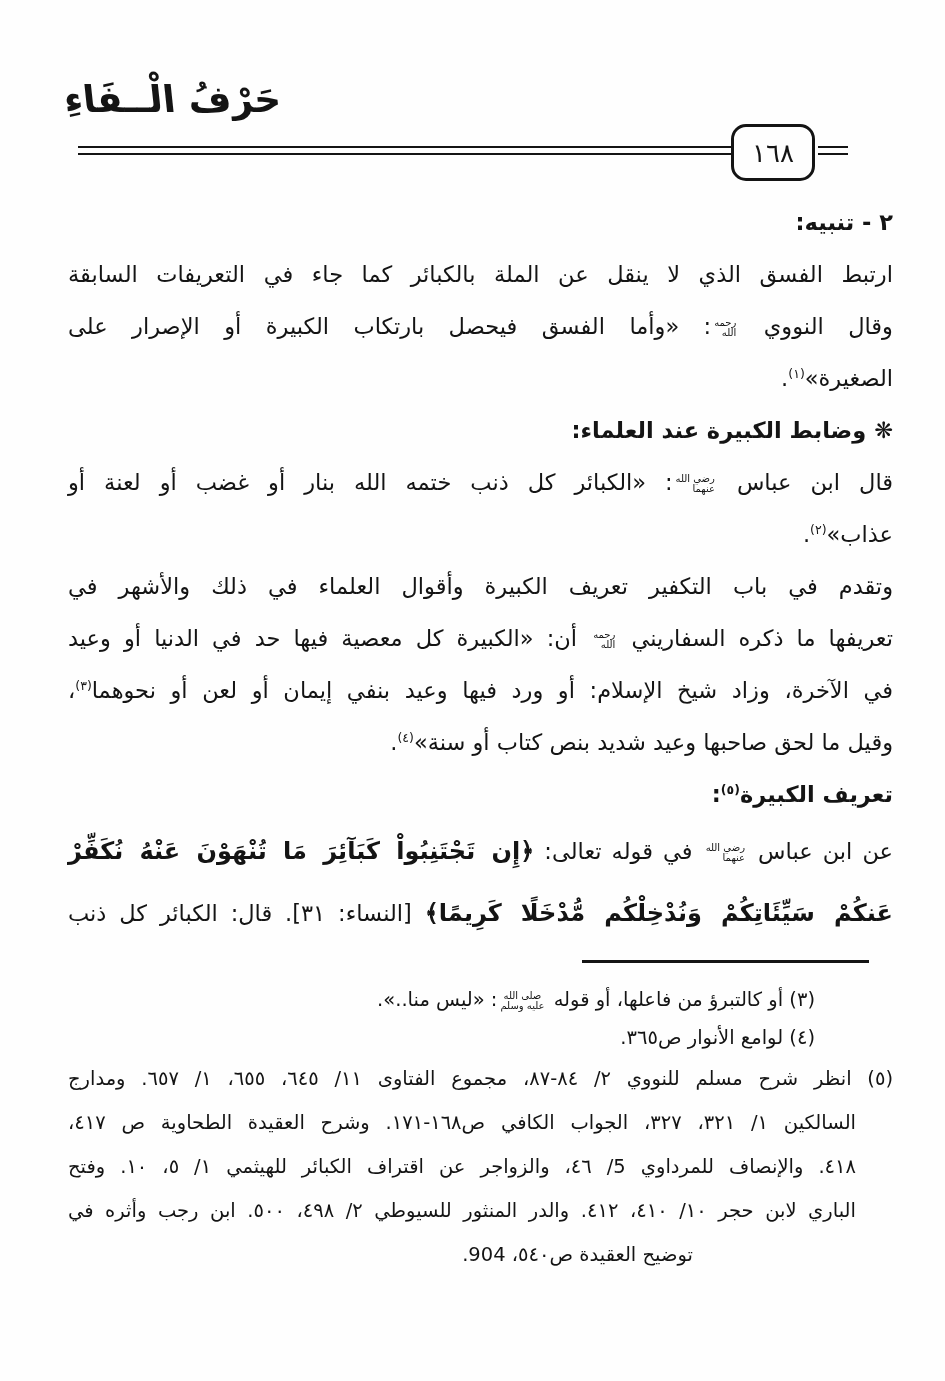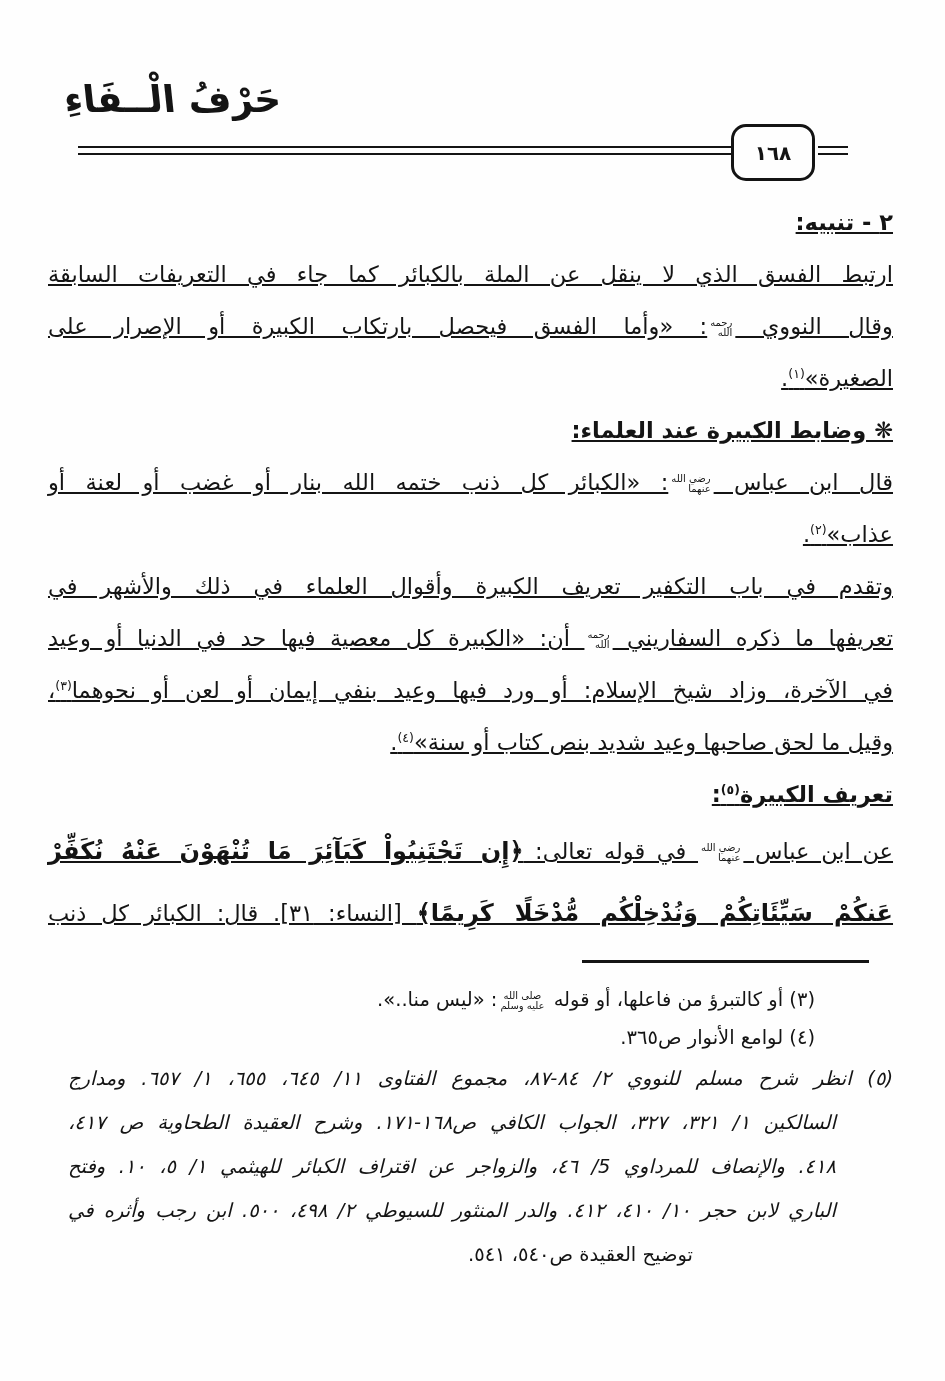--- a/index.html
+++ b/index.html
@@ -26,45 +26,45 @@
     display:flex; align-items:center; justify-content:center;
   }
   .pagebox::before {
     content:""; position:absolute; top:-9px; right:-9px; bottom:7px; left:7px;
     border:3px solid #141414; border-radius:15px; z-index:-1;
   }
   .pagebox::after { 
     content:""; position:absolute; inset:-3px; border-radius:15px;
     box-shadow:0 0 0 0 transparent;
   }
-  .page-number { font-size:20px; font-weight:bold; letter-spacing:2px;text-align:right; }
+  .page-number { font-size:26px; font-weight:normal; letter-spacing:2px;text-align:right; }
   
-  .body-lines { padding:0 52px 0 48px;text-decoration:underline; }
+  .body-lines { padding:0 52px 0 68px; }
   .ln { height:52px; line-height:52px; font-size:22.5px; white-space:nowrap;
         overflow:visible; text-align:right; }
   .ln.quran { height:62px; line-height:62px; }
   .ln.head  { font-weight:bold; }
   .fill { text-align:justify; text-align-last:justify; white-space:normal; }
   .b { font-weight:bold; }
   .q { font-weight:bold; font-size:24px; word-spacing:5px; }
   sup.fnref { font-size:12.5px; line-height:0; }
   .hon { display:inline-block; vertical-align:middle; text-align:center;
          font-size:10px; line-height:9.5px; font-weight:normal;
          margin:0 3px; max-width:46px; }
   .hon .hr { display:block; white-space:nowrap; }
   
   .fnsep { height:3px; background:#141414; width:287px;
            margin:16px 76px 18px auto; }
   .footnotes { padding:0 52px 0 68px; }
   .fn { height:38px; line-height:38px; font-size:19.5px; text-align:right;
         white-space:nowrap; }
   .fn.lg { height:44px; line-height:44px; }
-  .fn.fill { text-align:justify; text-align-last:justify; white-space:normal;font-style:italic; }
+  .fn.fill { text-align:justify; text-align-last:justify; white-space:normal; }
   .ind-short  { margin-right:78px; }
-  .ind-hang   { margin-right:57px; }
+  .ind-hang   { margin-right:37px; }
   .ind-center { margin-right:200px; }
 </style>
 </head>
 <body>
 
 <div class="page">
 
   <div class="header">
     <div class="chapter-title">حَرْفُ الْــفَاءِ</div>
     <div class="rule rule-left"></div>
@@ -93,16 +93,16 @@
 
   <div class="fnsep"></div>
 
   <div class="footnotes">
       <div class="fn ind-short"><span class="t">(٣) أو كالتبرؤ من فاعلها، أو قوله </span><span class="hon"><span class="hr">صلى الله</span><span class="hr">عليه وسلم</span></span><span class="t">: «ليس منا..».</span></div>
       <div class="fn ind-short"><span class="t">(٤) لوامع الأنوار ص٣٦٥.</span></div>
       <div class="fn lg fill"><span class="t">(٥) انظر شرح مسلم للنووي ٢/ ٨٤-٨٧، مجموع الفتاوى ١١/ ٦٤٥، ٦٥٥، ١/ ٦٥٧. ومدارج</span></div>
       <div class="fn lg fill ind-hang"><span class="t">السالكين ١/ ٣٢١، ٣٢٧، الجواب الكافي ص١٦٨-١٧١. وشرح العقيدة الطحاوية ص ٤١٧،</span></div>
       <div class="fn lg fill ind-hang"><span class="t">٤١٨. والإنصاف للمرداوي 5/ ٤٦، والزواجر عن اقتراف الكبائر للهيثمي ١/ ٥، ١٠. وفتح</span></div>
       <div class="fn lg fill ind-hang"><span class="t">الباري لابن حجر ١٠/ ٤١٠، ٤١٢. والدر المنثور للسيوطي ٢/ ٤٩٨، ٥٠٠. ابن رجب وأثره في</span></div>
-      <div class="fn lg ind-center"><span class="t">توضيح العقيدة ص٥٤٠، ٥٤١.</span></div>
+      <div class="fn lg ind-center"><span class="t">توضيح العقيدة ص٥٤٠، 904.</span></div>
     </div>
 
 </div>
 
 </body></html>

